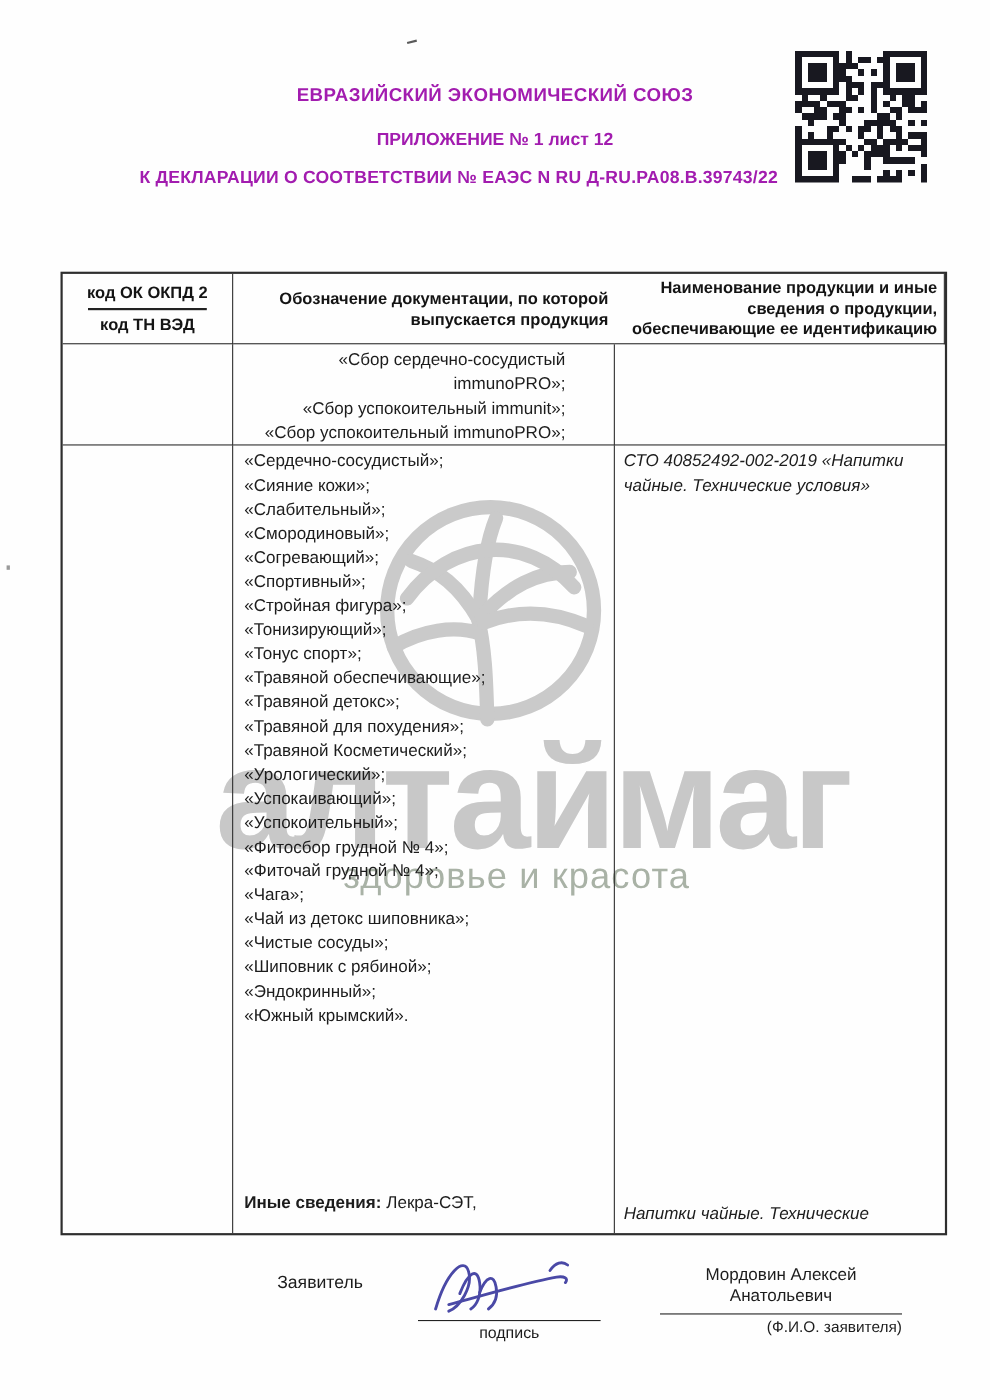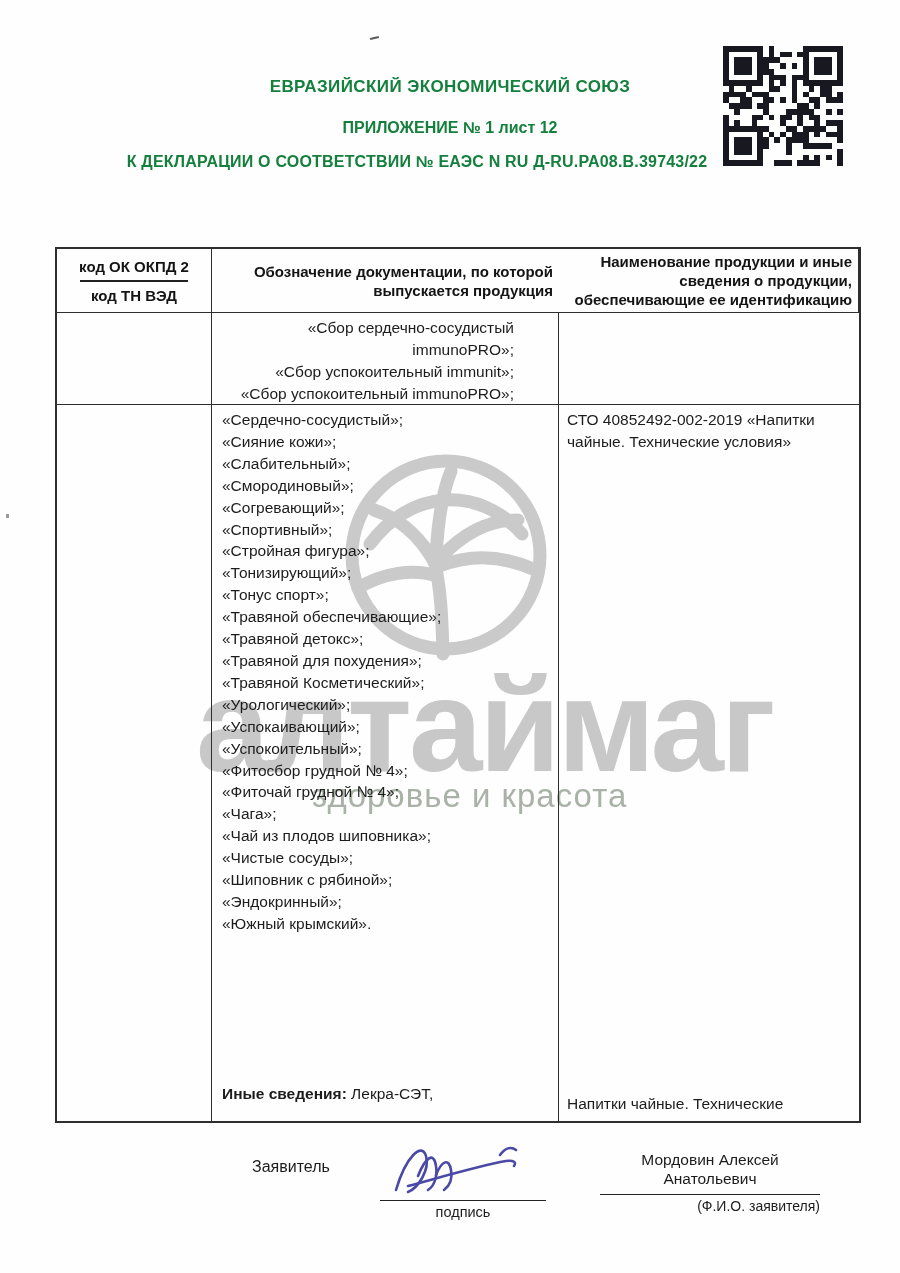--- a/index.html
+++ b/index.html
@@ -4,21 +4,21 @@
 <style>
   * { margin:0; padding:0; box-sizing:border-box; }
   html,body { background:#e9e9e9; }
   body { font-family:"Liberation Sans", sans-serif; }
   .page {
     position:relative; width:900px; height:1273px; margin:0 auto;
     background:#fefefe; overflow:hidden; color:#1c1c1c;
   }
 
   
-  .hdr { position:absolute; left:0; width:900px; text-align:center; font-weight:bold; color:#15803d; }
+  .hdr { position:absolute; left:0; width:900px; text-align:center; font-weight:bold; color:#a21caf; }
   .hdr-1 { top:77px;  font-size:17px; letter-spacing:.4px; }
   .hdr-2 { top:119px; font-size:16px; }
   .hdr-3 { top:153px; width:834px; font-size:16px; letter-spacing:.2px; z-index:4; }
 
   
   .qr { position:absolute; left:720px; top:46px; width:126px; height:120px; z-index:3; }
   .qr svg { width:100%; height:100%; }
 
   
   .wm { position:absolute; z-index:1; pointer-events:none; white-space:nowrap; }
@@ -36,21 +36,21 @@
   .cell.last-col { border-right:none; }
   .cell.last-row { border-bottom:none; }
   .th { display:flex; flex-direction:column; align-items:center; justify-content:center;
         font-weight:bold; text-align:right; color:#141414; font-size:15px; line-height:19px; padding:2px 6px; }
   .frac-line { width:108px; border-top:2px solid #222; margin:4px 0; }
   .body-cell { padding:4px 6px 4px 10px; line-height:21.9px; }
   .list-cell { display:flex; flex-direction:column;gap:18px; }
   .row1-cell { padding-right:44px;text-align:right; }
   .other-info { margin-top:auto; margin-bottom:12px; }
   .other-info b { font-weight:bold; }
-  .doc-cell { display:flex; flex-direction:column; padding:4px 10px 6px 8px; line-height:22px; }
+  .doc-cell { display:flex; flex-direction:column; padding:4px 10px 6px 8px; line-height:22px;font-style:italic; }
   .doc-bottom { margin-top:auto; }
 
   
   .sig-label { position:absolute; left:252px; top:1158px; font-size:16px; z-index:2; }
   .sig-svg { position:absolute; left:378px; top:1134px; width:180px; height:70px; z-index:2; }
   .sig-line { position:absolute; left:380px; top:1200px; width:166px; border-top:1.5px solid #222; z-index:2; }
   .sig-caption { position:absolute; left:380px; top:1204px; width:166px; text-align:center; font-size:14.5px; z-index:2; }
   .fio-name { position:absolute; left:598px; top:1150px; width:224px; text-align:center; font-size:15.5px; line-height:19px; z-index:2; }
   .fio-line { position:absolute; left:600px; top:1194px; width:220px; border-top:1.5px solid #222; z-index:2; }
   .fio-caption { position:absolute; left:600px; top:1198px; width:220px; text-align:right; font-size:14px; z-index:2; }
@@ -355,21 +355,21 @@
           <div>«Травяной обеспечивающие»;</div>
           <div>«Травяной детокс»;</div>
           <div>«Травяной для похудения»;</div>
           <div>«Травяной Косметический»;</div>
           <div>«Урологический»;</div>
           <div>«Успокаивающий»;</div>
           <div>«Успокоительный»;</div>
           <div>«Фитосбор грудной № 4»;</div>
           <div>«Фиточай грудной № 4»;</div>
           <div>«Чага»;</div>
-          <div>«Чай из плодов шиповника»;</div>
+          <div>«Чай из детокс шиповника»;</div>
           <div>«Чистые сосуды»;</div>
           <div>«Шиповник с рябиной»;</div>
           <div>«Эндокринный»;</div>
           <div>«Южный крымский».</div>
         </div>
       <div class="other-info">
         <b>Иные сведения:</b><span> Лекра-СЭТ,</span>
       </div>
     </div>
     <div class="cell last-row last-col doc-cell">

